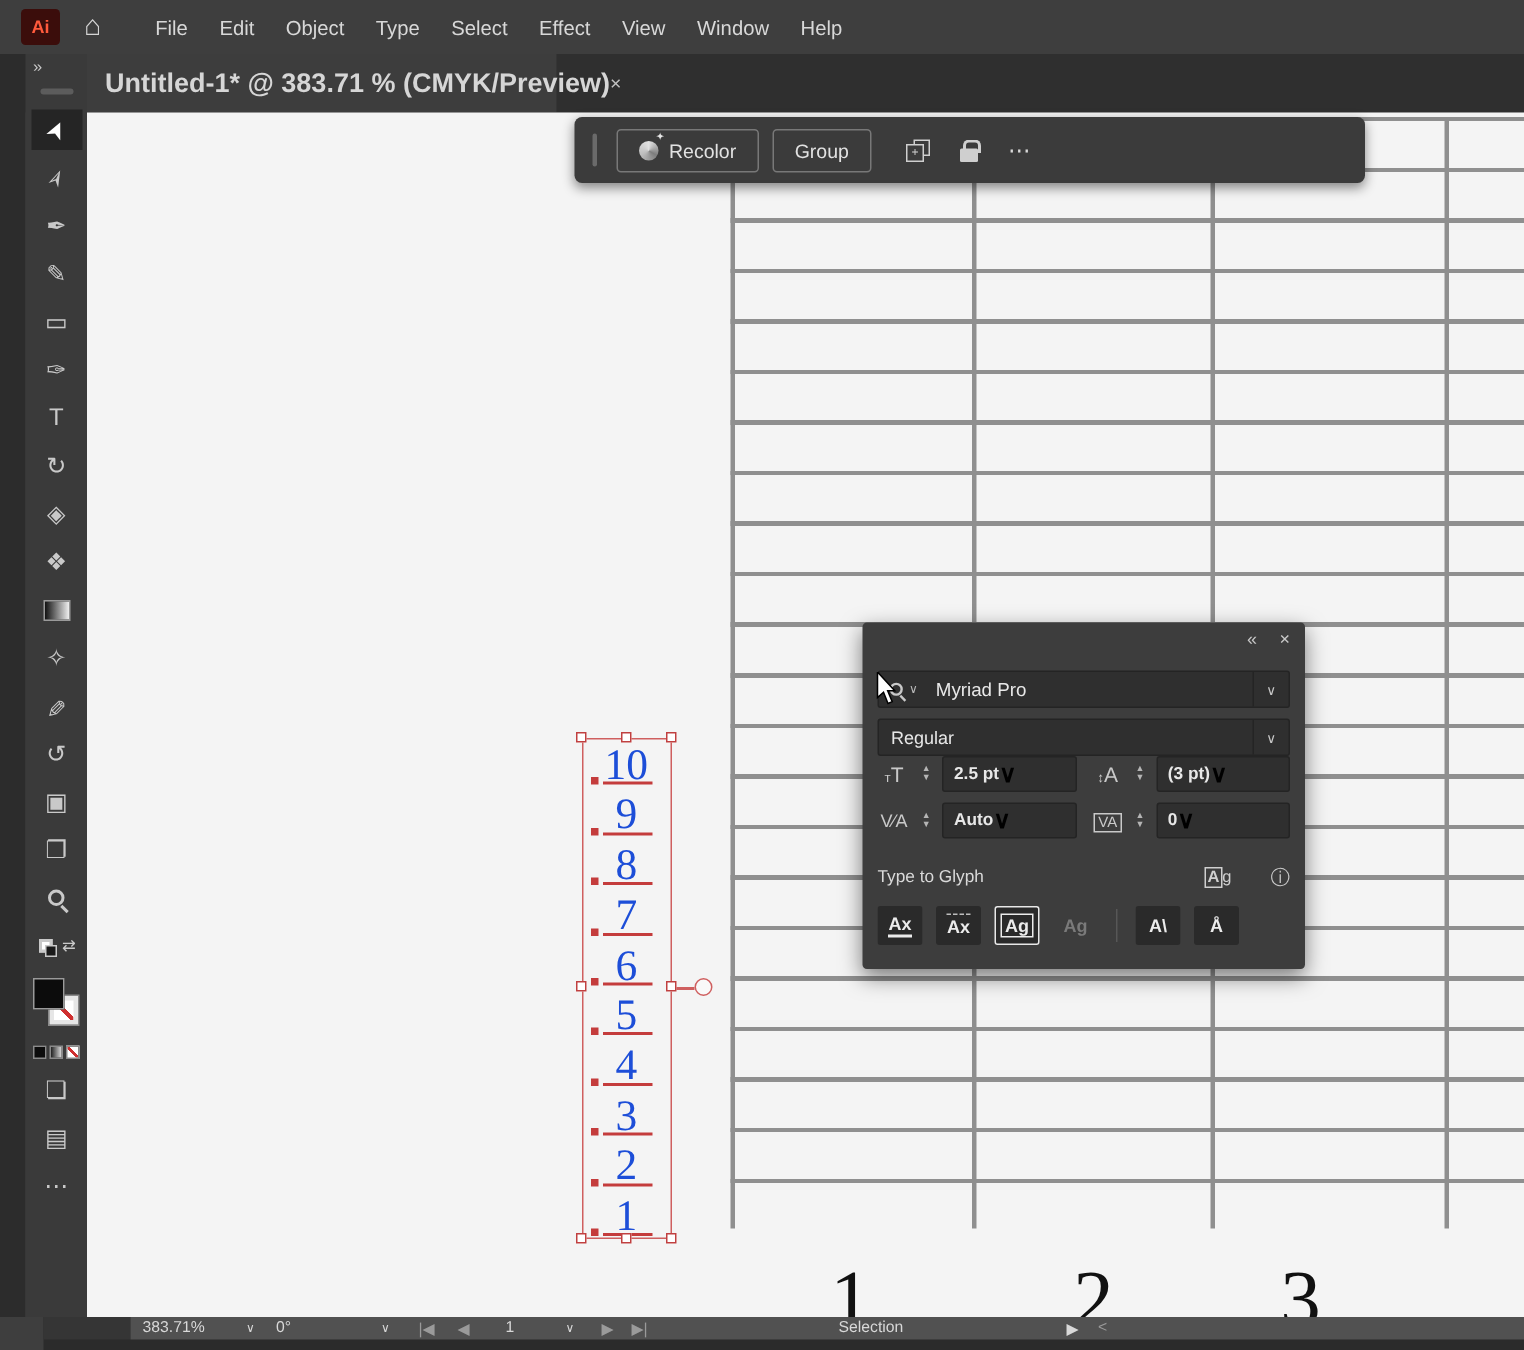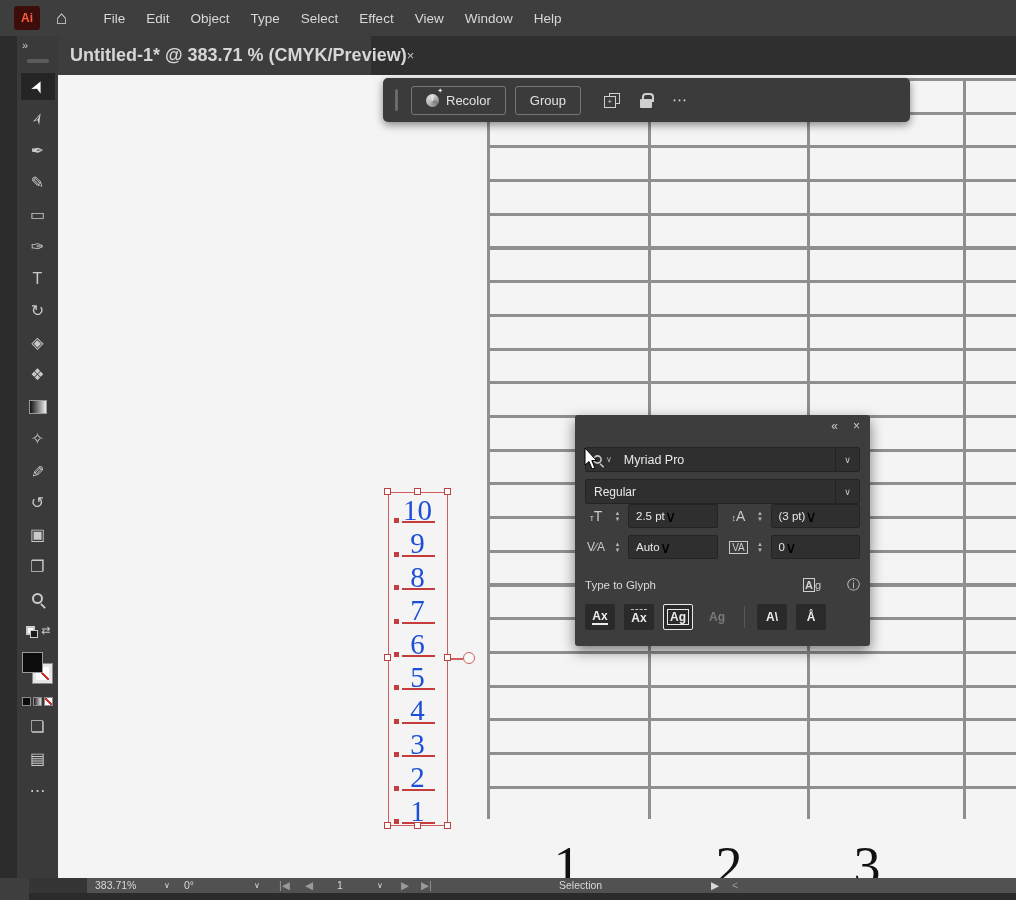--- a/index.html
+++ b/index.html
@@ -121,21 +121,21 @@
   #style-field { margin-top:7px; }
   #style-field .val { font-size:12px; margin-left:8px; }
   .attr-grid { display:grid; grid-template-columns:1fr 1fr; column-gap:10px; row-gap:7px; }
   .attr-cell { display:flex; align-items:center; gap:4px; }
   .attr-icon { width:22px; color:#c9c9c9; font-size:12px; text-align:center; flex:none; }
   .attr-icon .big { font-size:14px; } .attr-icon .small { font-size:9px; }
   .attr-icon.boxed span { border:1px solid #c9c9c9; padding:0 2px; font-size:10px; }
   .stepper { width:13px; height:24px; display:flex; flex-direction:column; align-items:center;
     justify-content:center; color:#b5b5b5; font-size:6px; line-height:6px; flex:none; }
   .attr-field { flex:1; height:24px; background:#2f2f2f; border:1px solid #242424; border-radius:2px;
-    display:flex; align-items:center; }
+    display:flex; align-items:center;font-weight:bold; }
   .attr-field .val { font-size:11.5px; color:#e8e8e8; padding-left:7px; white-space:nowrap; }
   .attr-field .chev-cell { width:19px; }
   #snap-row { margin-top:17px; display:flex; align-items:center; color:#d9d9d9; }
   #snap-row .lbl { font-size:11.5px; }
   #snap-row .ag { margin-left:auto; margin-right:26px; font-size:11px; color:#cfcfcf; }
   #snap-row .ag b { border:1px solid #cfcfcf; padding:0 1px; font-weight:bold; }
   #snap-row .info { font-size:13px; color:#c9c9c9; }
   #snap-buttons { margin-top:10px; display:flex; align-items:center; gap:9px; }
   .snap-btn { width:30px; height:26px; background:#2a2a2a; border-radius:2px; border:1.5px solid transparent;
     display:flex; align-items:center; justify-content:center; color:#ececec; font-weight:bold; font-size:12px; }

